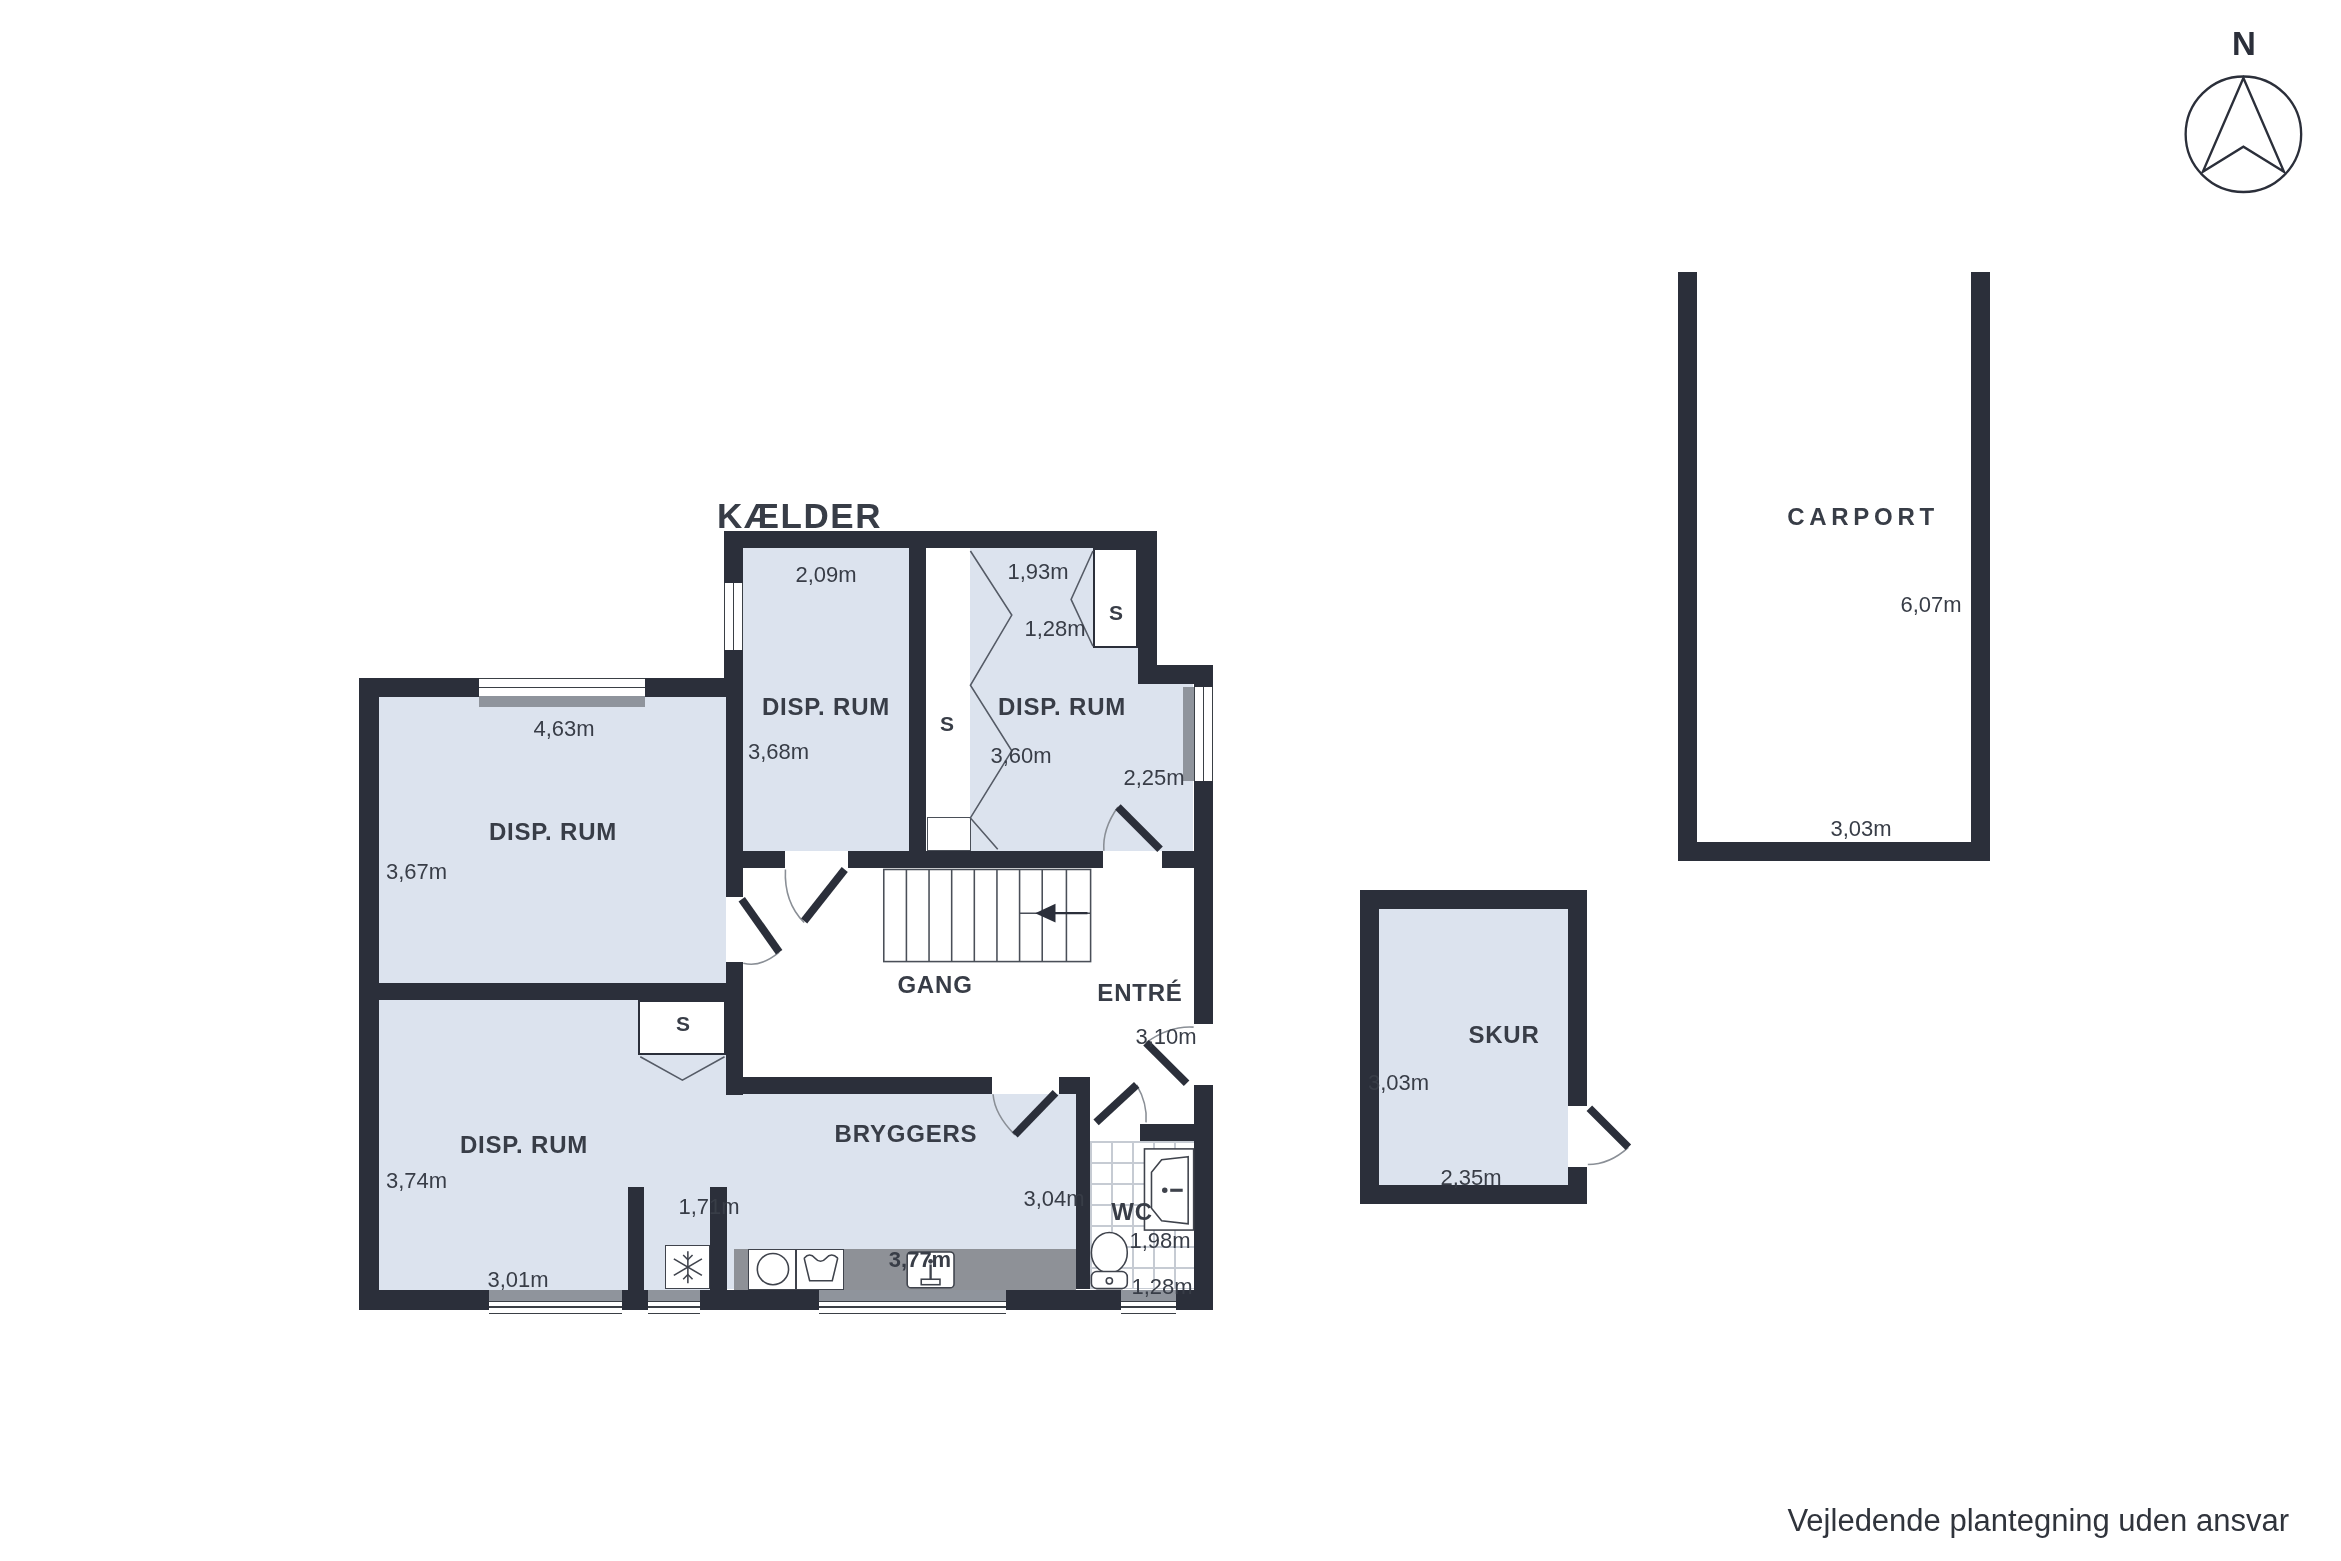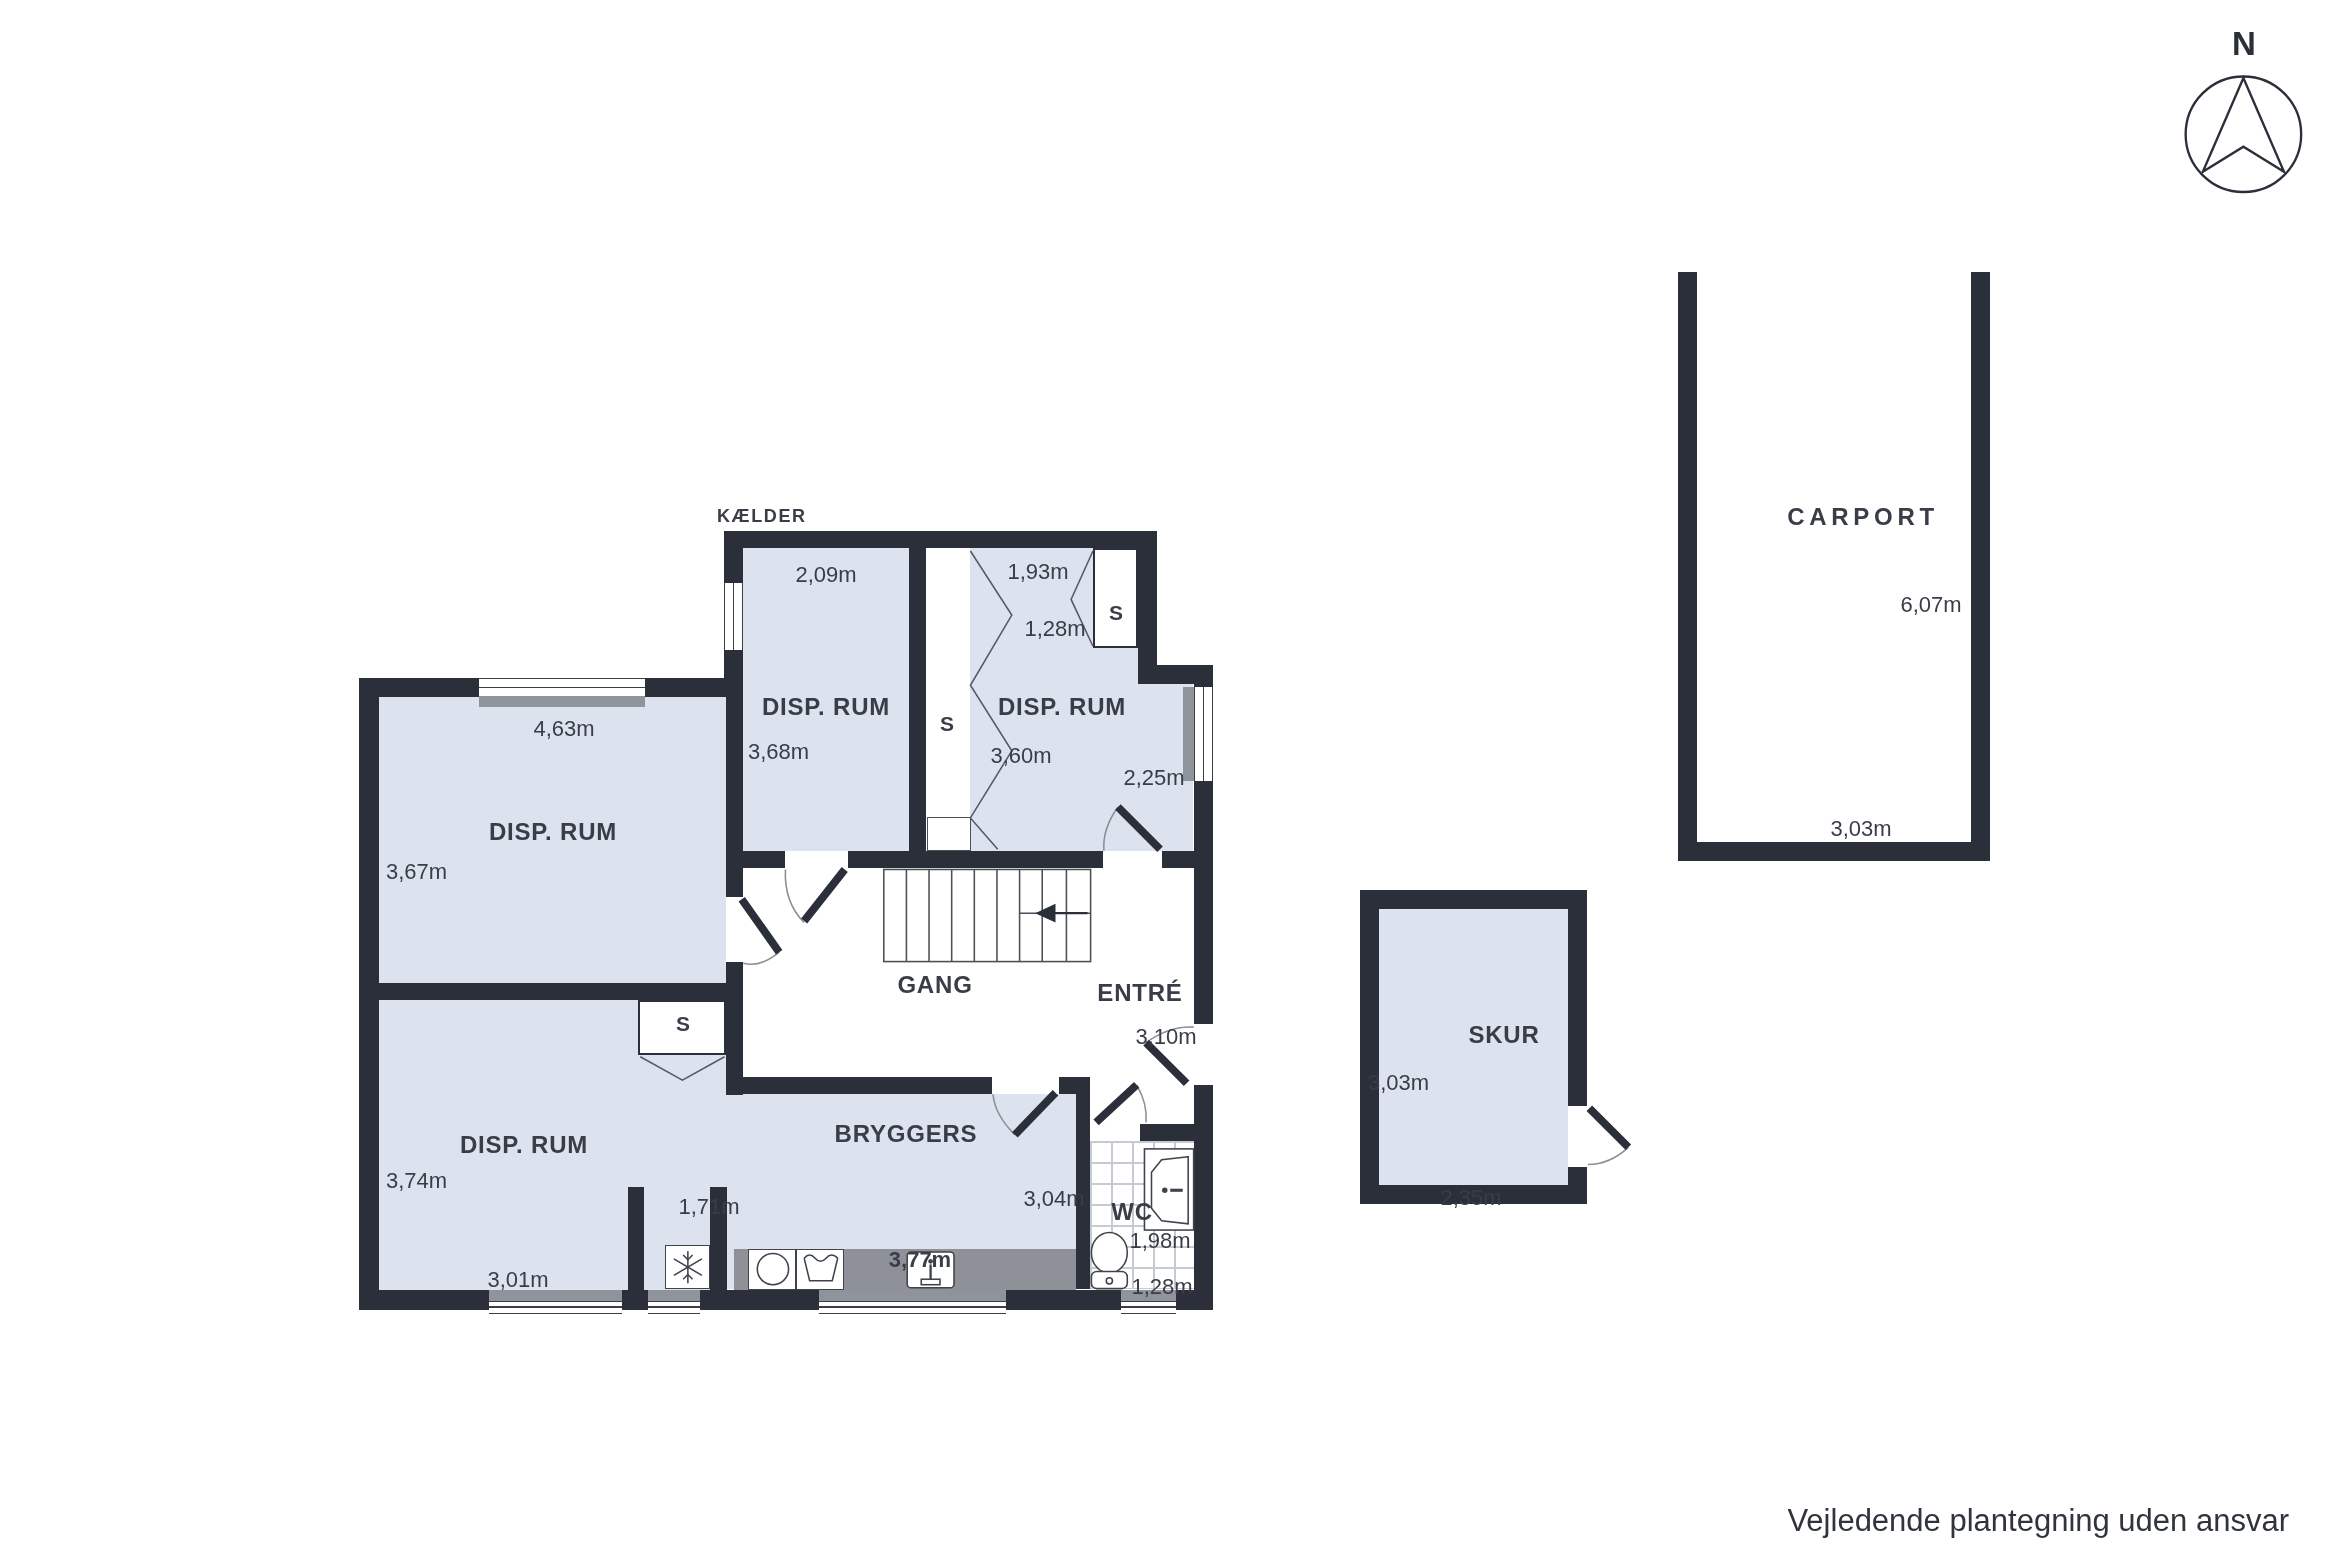--- a/index.html
+++ b/index.html
@@ -19,21 +19,21 @@
   .tiles { position:absolute; background-color:#fff;
            background-image:linear-gradient(#c6cbd3 1.6px, transparent 1.6px),
                             linear-gradient(90deg,#c6cbd3 1.6px, transparent 1.6px);
            background-size:21px 21px; }
   .lbl { position:absolute; color:#383d47; white-space:nowrap; transform:translate(-50%,-50%); }
   .lbl.la { transform:translate(0,-50%); }
   .lbl.ra { transform:translate(-100%,-50%); }
   .room-name { font-size:24px; font-weight:600; letter-spacing:0.8px; }
   .dim { font-size:22px; font-weight:500; }
   .s-lbl { font-size:21px; font-weight:600; }
-  .title { font-size:18px; font-weight:600; letter-spacing:1.6px; }
+  .title { font-size:35px; font-weight:600; letter-spacing:1.6px; }
   .carport-name { font-size:24px; font-weight:600; letter-spacing:4.7px; }
   .compass-n { font-size:33px; font-weight:700; color:#2b2f3a; }
   .disclaimer { font-size:31px; font-weight:400; color:#30343c; }
   svg.overlay { position:absolute; left:0; top:0; pointer-events:none; }
 </style>
 </head>
 <body>
 
 <div id="canvas">
 
@@ -215,21 +215,21 @@
   <div class="lbl room-name" style="left:906px;top:1134px;">BRYGGERS</div>
   <div class="lbl dim" style="left:920px;top:1260px;font-weight:bold;">3,77m</div>
   <div class="lbl dim" style="left:1054px;top:1199px;">3,04m</div>
 
   <div class="lbl room-name" style="left:1132px;top:1212px;">WC</div>
   <div class="lbl dim" style="left:1160px;top:1241px;">1,98m</div>
   <div class="lbl dim" style="left:1162px;top:1287px;">1,28m</div>
 
   <div class="lbl room-name" style="left:1472px;top:1035px;margin-left:32px;">SKUR</div>
   <div class="lbl dim la" style="left:1368px;top:1083px;">3,03m</div>
-  <div class="lbl dim" style="left:1471px;top:1178px;margin-top:20px;">2,35m</div>
+  <div class="lbl dim" style="left:1471px;top:1178px;">2,35m</div>
 
   <div class="lbl carport-name" style="left:1863px;top:517px;">CARPORT</div>
   <div class="lbl dim" style="left:1931px;top:605px;text-align:center;">6,07m</div>
   <div class="lbl dim" style="left:1861px;top:829px;">3,03m</div>
 
   <div class="lbl s-lbl" style="left:1116px;top:613px;">S</div>
   <div class="lbl s-lbl" style="left:947px;top:724px;">S</div>
   <div class="lbl s-lbl" style="left:683px;top:1024px;">S</div>
 
   <div class="lbl compass-n" style="left:2244px;top:44px;">N</div>

